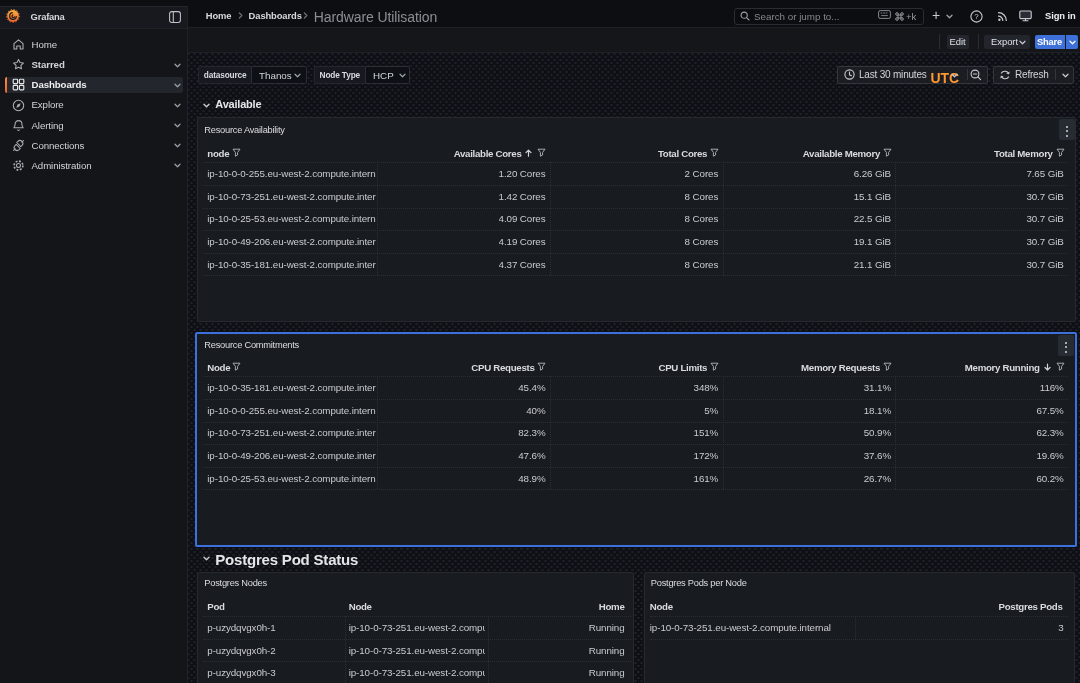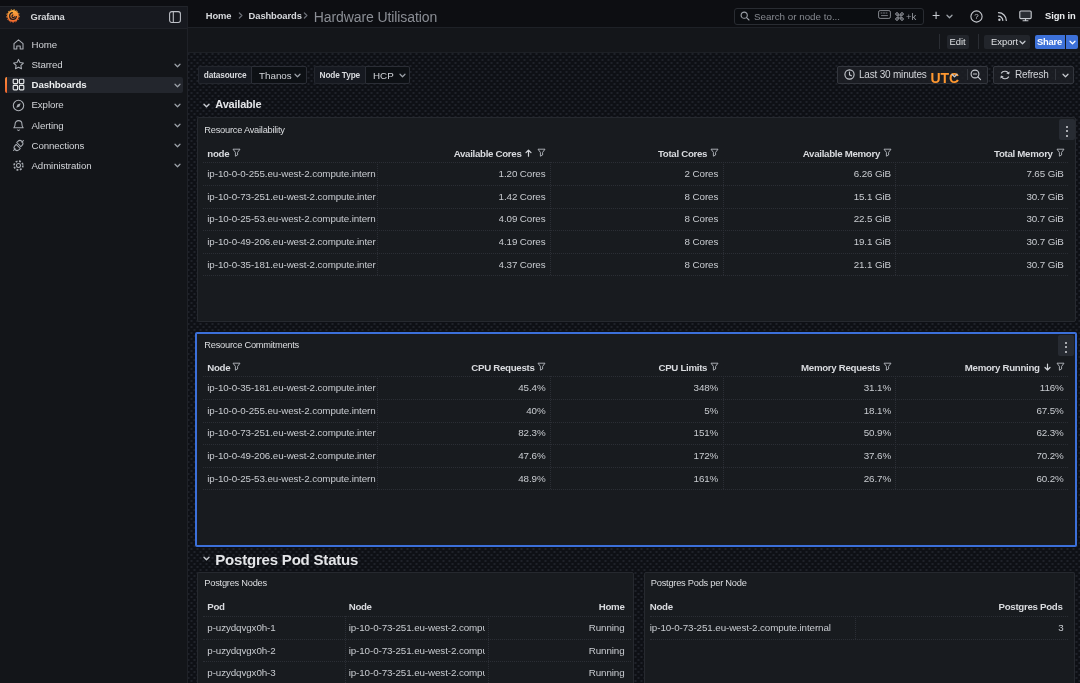--- a/index.html
+++ b/index.html
@@ -32,21 +32,21 @@
 <div class="txt" style="left:248.6px;top:9.6px;font-size:9.4px;font-weight:bold;letter-spacing:-0.1px;color:#d7d9dd">Dashboards</div>
 <svg style="position:absolute;left:302px;top:11.5px;" width="7" height="7" viewBox="0 0 7 7" fill="none">
     <path d="M2.3800000000000003 1 L4.8999999999999995 3.5 L2.3800000000000003 6" stroke="#6a6e76" stroke-width="1.3" stroke-linecap="round" stroke-linejoin="round"></path>
   </svg>
 <div class="txt" style="left:313.8px;top:9.3px;font-size:14px;letter-spacing:-0.1px;color:#8b8e95">Hardware Utilisation</div>
 <div class="abs" style="left:734px;top:8px;width:190px;height:16.5px;background:#0b0d11;border:1px solid #292c32;border-radius:3px"></div>
 <svg style="position:absolute;left:740px;top:11px;" width="10" height="10" viewBox="0 0 10 10" fill="none">
     <circle cx="4.2" cy="4.2" r="3.1" stroke="#9da2a9" stroke-width="1.1"></circle>
     <path d="M6.6 6.6 L9 9" stroke="#9da2a9" stroke-width="1.1" stroke-linecap="round"></path>
   </svg>
-<div class="txt" style="left:754px;top:11px;font-size:9.8px;color:#85888f">Search or node to...</div>
+<div class="txt" style="left:754px;top:11px;font-size:9.8px;color:#85888f">Search or jump to...</div>
 <svg style="position:absolute;left:878px;top:10px;" width="13" height="9" viewBox="0 0 13 9" fill="none">
     <rect x="0.6" y="0.6" width="11.8" height="7.8" rx="1.5" stroke="#85888f" stroke-width="1"></rect>
     <path d="M3 3 h1 M5.5 3 h1 M8 3 h1 M3.5 5.6 h6" stroke="#85888f" stroke-width="0.9" stroke-linecap="round"></path>
   </svg>
 <svg style="position:absolute;left:895px;top:12px;" width="9" height="9" viewBox="0 0 9 9" fill="none">
     <path d="M3 3 H6 V6 H3 Z" stroke="#9a9da4" stroke-width="1"></path>
     <circle cx="2" cy="2" r="1.3" stroke="#9a9da4" stroke-width="1"></circle>
     <circle cx="7" cy="2" r="1.3" stroke="#9a9da4" stroke-width="1"></circle>
     <circle cx="2" cy="7" r="1.3" stroke="#9a9da4" stroke-width="1"></circle>
     <circle cx="7" cy="7" r="1.3" stroke="#9a9da4" stroke-width="1"></circle>
@@ -90,21 +90,21 @@
   </svg>
 <div class="abs" style="left:4.5px;top:77.2px;width:178px;height:15.6px;background:#23262d;border-radius:2px"></div>
 <div class="abs" style="left:4.5px;top:77.2px;width:2.6px;height:15.6px;background:linear-gradient(#fb8a3c,#f2662c);border-radius:2px 0 0 2px"></div>
 <svg style="position:absolute;left:11.5px;top:38.2px;" width="13" height="13" viewBox="0 0 13 13" fill="none">
     <path d="M2 5.6 L6.5 1.8 L11 5.6 V11 H8.2 V8 H4.8 V11 H2 Z" stroke="#a9adb4" stroke-width="1.1" stroke-linejoin="round"></path>
   </svg>
 <div class="txt" style="left:31.5px;top:39.1px;font-size:9.7px;font-weight:normal;letter-spacing:-0.1px;color:#d2d4d8">Home</div>
 <svg style="position:absolute;left:11.5px;top:58.3px;" width="13" height="13" viewBox="0 0 13 13" fill="none">
     <path d="M6.5 1.4 L8 4.5 L11.4 5 L8.9 7.4 L9.5 10.8 L6.5 9.2 L3.5 10.8 L4.1 7.4 L1.6 5 L5 4.5 Z" stroke="#a9adb4" stroke-width="1.05" stroke-linejoin="round"></path>
   </svg>
-<div class="txt" style="left:31.5px;top:59.2px;font-size:9.7px;font-weight:normal;letter-spacing:-0.1px;color:#d2d4d8">Starred</div>
+<div class="txt" style="left:31.5px;top:59.2px;font-size:9.7px;font-weight:bold;letter-spacing:-0.1px;color:#d2d4d8">Starred</div>
 <svg style="position:absolute;left:174px;top:61.8px;" width="7" height="7" viewBox="0 0 7 7" fill="none">
     <path d="M1 2.24 L3.5 4.760000000000001 L6 2.24" stroke="#9da2a9" stroke-width="1.2" stroke-linecap="round" stroke-linejoin="round"></path>
   </svg>
 <svg style="position:absolute;left:11.5px;top:78.4px;" width="13" height="13" viewBox="0 0 13 13" fill="none">
     <rect x="1.2" y="1.2" width="4.4" height="4.4" rx="0.8" stroke="#e8eaec" stroke-width="1.15"></rect>
     <rect x="7.4" y="1.2" width="4.4" height="4.4" rx="0.8" stroke="#e8eaec" stroke-width="1.15"></rect>
     <rect x="1.2" y="7.4" width="4.4" height="4.4" rx="0.8" stroke="#e8eaec" stroke-width="1.15"></rect>
     <rect x="7.4" y="7.4" width="4.4" height="4.4" rx="0.8" stroke="#e8eaec" stroke-width="1.15"></rect>
   </svg>
 <div class="txt" style="left:31.5px;top:79.3px;font-size:9.7px;font-weight:bold;letter-spacing:-0.1px;color:#eceef0">Dashboards</div>
@@ -315,21 +315,21 @@
 <div class="cell r" style="right:16.3px;top:404.73px">67.5%</div>
 <div class="cell" style="left:207.3px;top:427.35px;width:168.7px">ip-10-0-73-251.eu-west-2.compute.internal</div>
 <div class="cell r" style="right:534.5px;top:427.35px">82.3%</div>
 <div class="cell r" style="right:361.8px;top:427.35px">151%</div>
 <div class="cell r" style="right:189.0px;top:427.35px">50.9%</div>
 <div class="cell r" style="right:16.3px;top:427.35px">62.3%</div>
 <div class="cell" style="left:207.3px;top:449.97px;width:168.7px">ip-10-0-49-206.eu-west-2.compute.internal</div>
 <div class="cell r" style="right:534.5px;top:449.97px">47.6%</div>
 <div class="cell r" style="right:361.8px;top:449.97px">172%</div>
 <div class="cell r" style="right:189.0px;top:449.97px">37.6%</div>
-<div class="cell r" style="right:16.3px;top:449.97px">70.2%</div>
+<div class="cell r" style="right:16.3px;top:449.97px">19.6%</div>
 <div class="cell" style="left:207.3px;top:472.59px;width:168.7px">ip-10-0-25-53.eu-west-2.compute.internal</div>
 <div class="cell r" style="right:534.5px;top:472.59px">48.9%</div>
 <div class="cell r" style="right:361.8px;top:472.59px">161%</div>
 <div class="cell r" style="right:189.0px;top:472.59px">26.7%</div>
 <div class="cell r" style="right:16.3px;top:472.59px">60.2%</div>
 <svg style="position:absolute;left:203px;top:554.5px;" width="7" height="7" viewBox="0 0 7 7" fill="none">
     <path d="M1 2.24 L3.5 4.760000000000001 L6 2.24" stroke="#c7cad0" stroke-width="1.4" stroke-linecap="round" stroke-linejoin="round"></path>
   </svg>
 <div class="txt" style="left:215.3px;top:551.3px;font-size:15px;font-weight:bold;letter-spacing:-0.2px;color:#e4e5e8">Postgres Pod Status</div>
 <div class="panel" style="left:196.5px;top:571.5px;width:437.3px;height:130px"></div>

